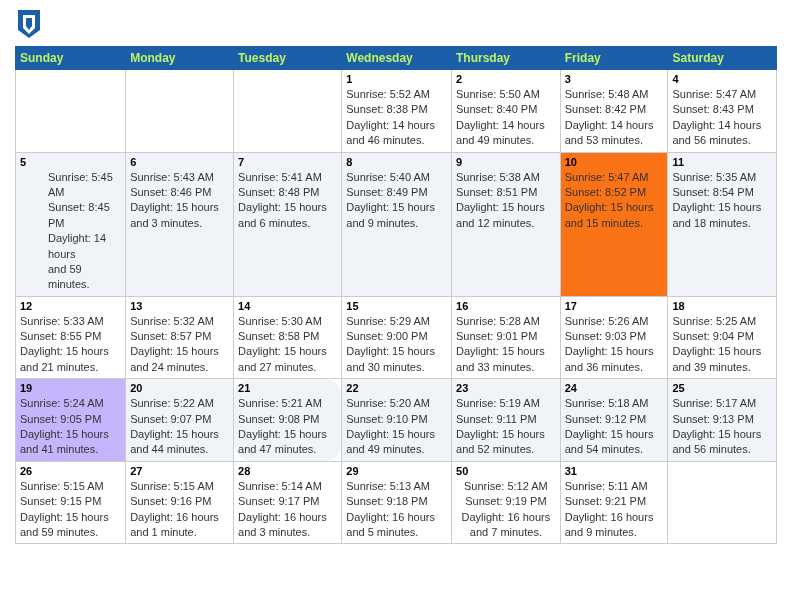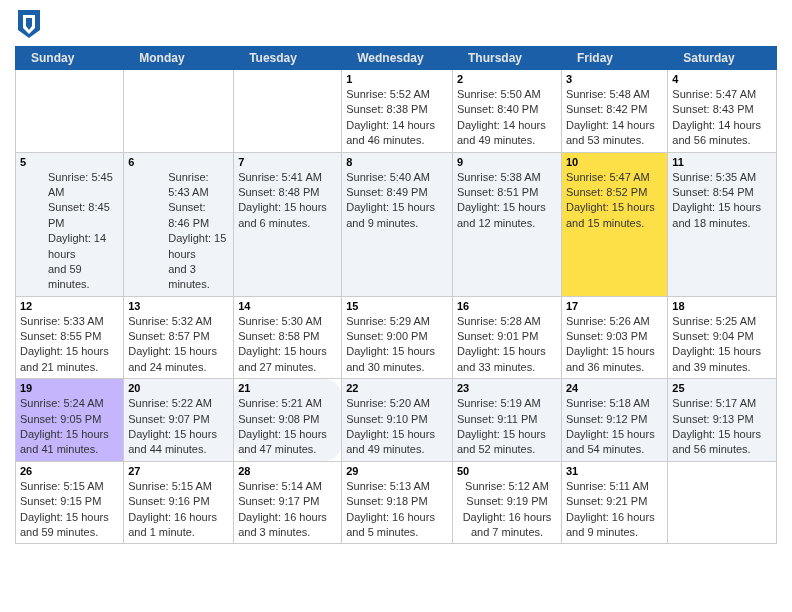--- a/index.html
+++ b/index.html
@@ -48,23 +48,23 @@
       font-size: 16px;
       color: #555;
     }
     .calendar {
       width: 100%;
       border-collapse: collapse;
       font-size: 10.5px;
     }
     .calendar th {
       background: #1a5fa8;
-      color: #e5e5e5;
+      color: #bef264;
       text-align: left;
-      padding: 4px 15px;
+      padding: 4px 4px;
       font-size: 12px;
       border: 1px solid #1a5fa8;
     }
     .calendar td {
       border: 1px solid #ccc;
       vertical-align: top;
       padding: 3px 4px;
       width: 113px;
       height: 80px;
       background: #fff;
@@ -165,21 +165,21 @@
         <tr>
           <td style="background: rgb(240, 244, 248);">
             <span class="day-num">5</span>
             <div class="day-info" style="white-space: pre-line; margin-left: 28px;">Sunrise: 5:45 AM
 Sunset: 8:45 PM
 Daylight: 14 hours
 and 59 minutes.</div>
           </td>
           <td style="background: rgb(240, 244, 248);">
             <span class="day-num">6</span>
-            <div class="day-info" style="white-space: pre-line; margin-left: 40px;">Sunrise: 5:43 AM
+            <div class="day-info" style="white-space: pre-line;">Sunrise: 5:43 AM
 Sunset: 8:46 PM
 Daylight: 15 hours
 and 3 minutes.</div>
           </td>
           <td style="background: rgb(240, 244, 248);">
             <span class="day-num">7</span>
             <div class="day-info" style="white-space: pre-line;">Sunrise: 5:41 AM
 Sunset: 8:48 PM
 Daylight: 15 hours
 and 6 minutes.</div>
@@ -191,21 +191,21 @@
 Daylight: 15 hours
 and 9 minutes.</div>
           </td>
           <td style="background: rgb(240, 244, 248);">
             <span class="day-num">9</span>
             <div class="day-info" style="white-space: pre-line;">Sunrise: 5:38 AM
 Sunset: 8:51 PM
 Daylight: 15 hours
 and 12 minutes.</div>
           </td>
-          <td style="background: #fde047;">
+          <td style="background: #f97316;">
             <span class="day-num">10</span>
             <div class="day-info" style="white-space: pre-line;">Sunrise: 5:47 AM
 Sunset: 8:52 PM
 Daylight: 15 hours
 and 15 minutes.</div>
           </td>
           <td style="background: rgb(240, 244, 248);">
             <span class="day-num">11</span>
             <div class="day-info" style="white-space: pre-line;">Sunrise: 5:35 AM
 Sunset: 8:54 PM

